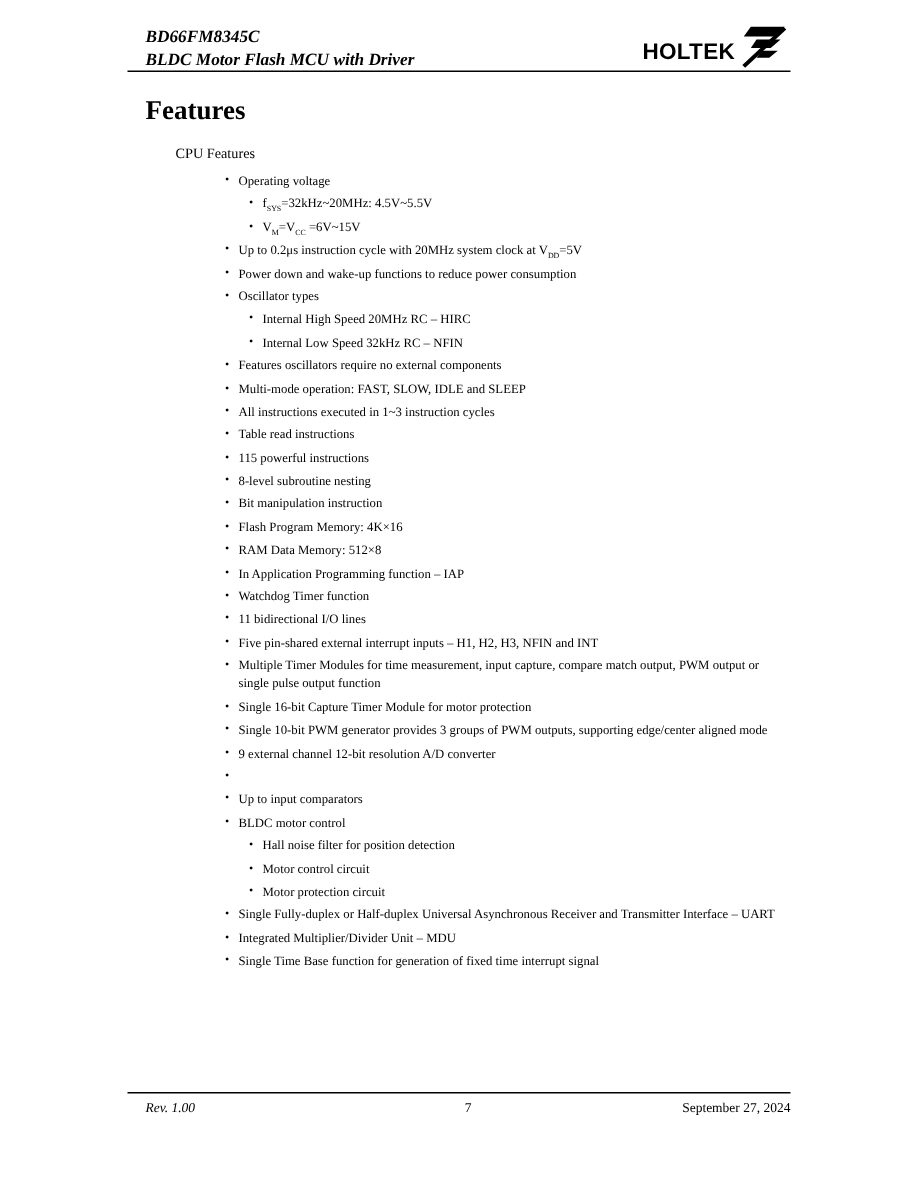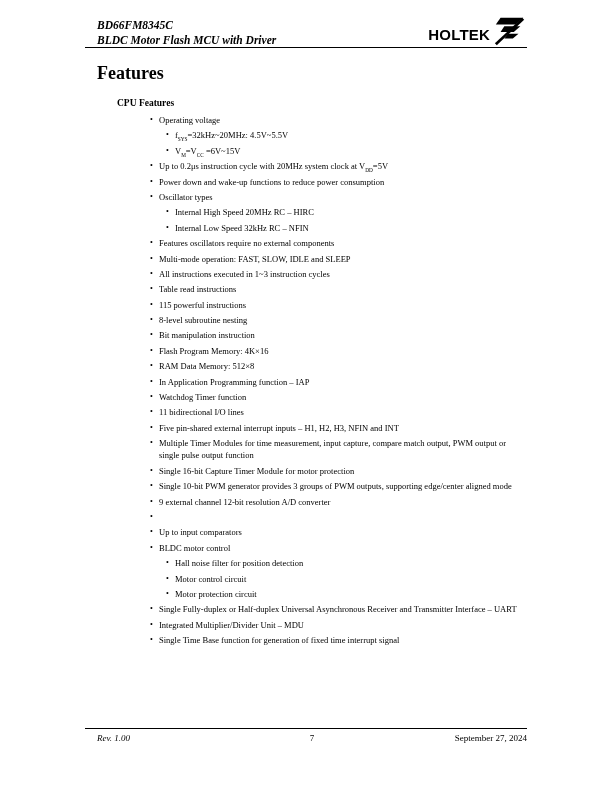--- a/index.html
+++ b/index.html
@@ -23,21 +23,21 @@
     font-size: 15px; letter-spacing: 0.2px; margin-right: 3px; margin-top: 7px;
   }
   .logo-icon svg { display: block; }
   
   .rule { position: absolute; left: 85px; width: 442px; height: 1px; background: #000000; }
   .header-rule { top: 47px; }
   .footer-rule { top: 728px; }
   
   .content { position: absolute; top: 63px; left: 97px; width: 430px; }
   .page-title { font-size: 18px; font-weight: bold; margin: 0 0 14px 0; }
-  .section-title { font-size: 9.5px; font-weight: bold; margin: 8px 0 6px 20px; }
+  .section-title { font-size: 9.5px; font-weight: normal; margin: 8px 0 6px 20px; }
   .item { display: flex; font-size: 8.5px; line-height: 12.2px; margin-bottom: 3.2px; }
   .item .bullet { flex: none; width: 9px; font-size: 8px; }
   .item.l1 { margin-left: 53px; }
   .item.l2 { margin-left: 69px; }
   sub { font-size: 0.62em; line-height: 0; }
   
   .footer { position: absolute; top: 733px; left: 97px; width: 430px; font-size: 9px; height: 12px; }
   .footer .rev { position: absolute; left: 0; font-style: italic; }
   .footer .page-num { position: absolute; left: 0; right: 0; text-align: center; }
   .footer .date { position: absolute; right: 0; }

